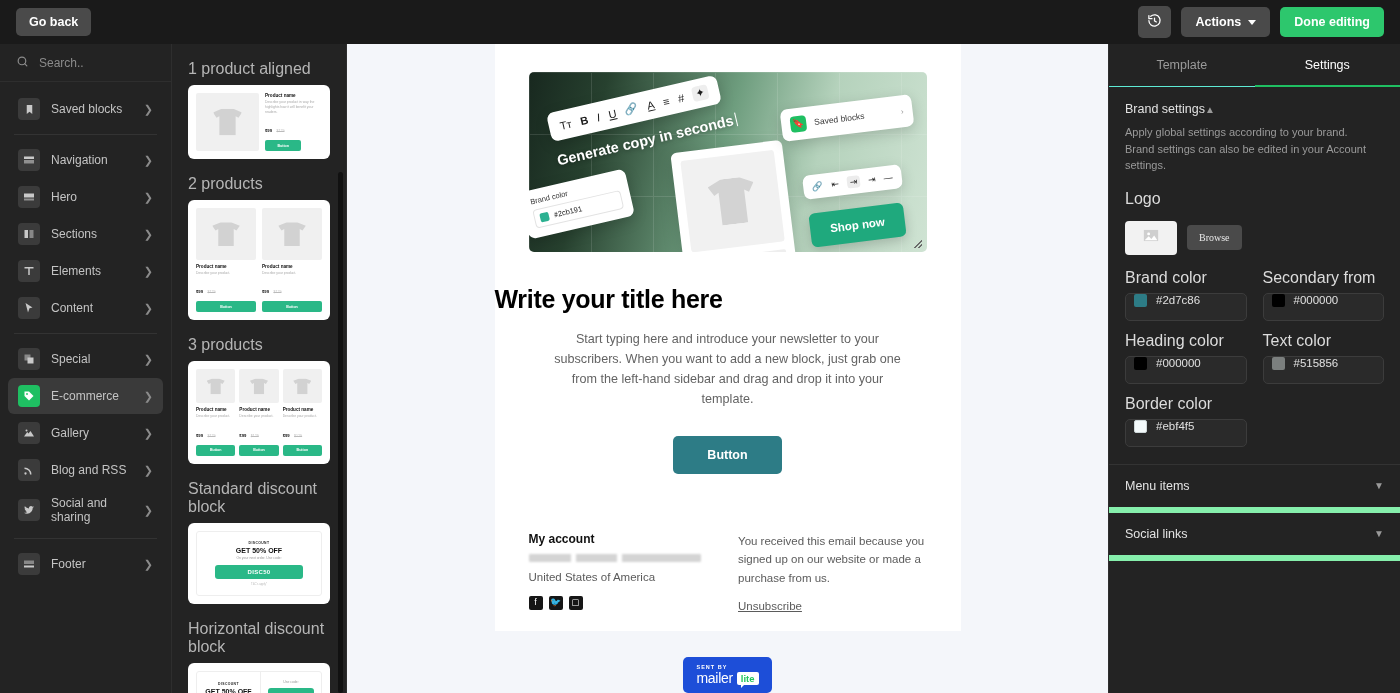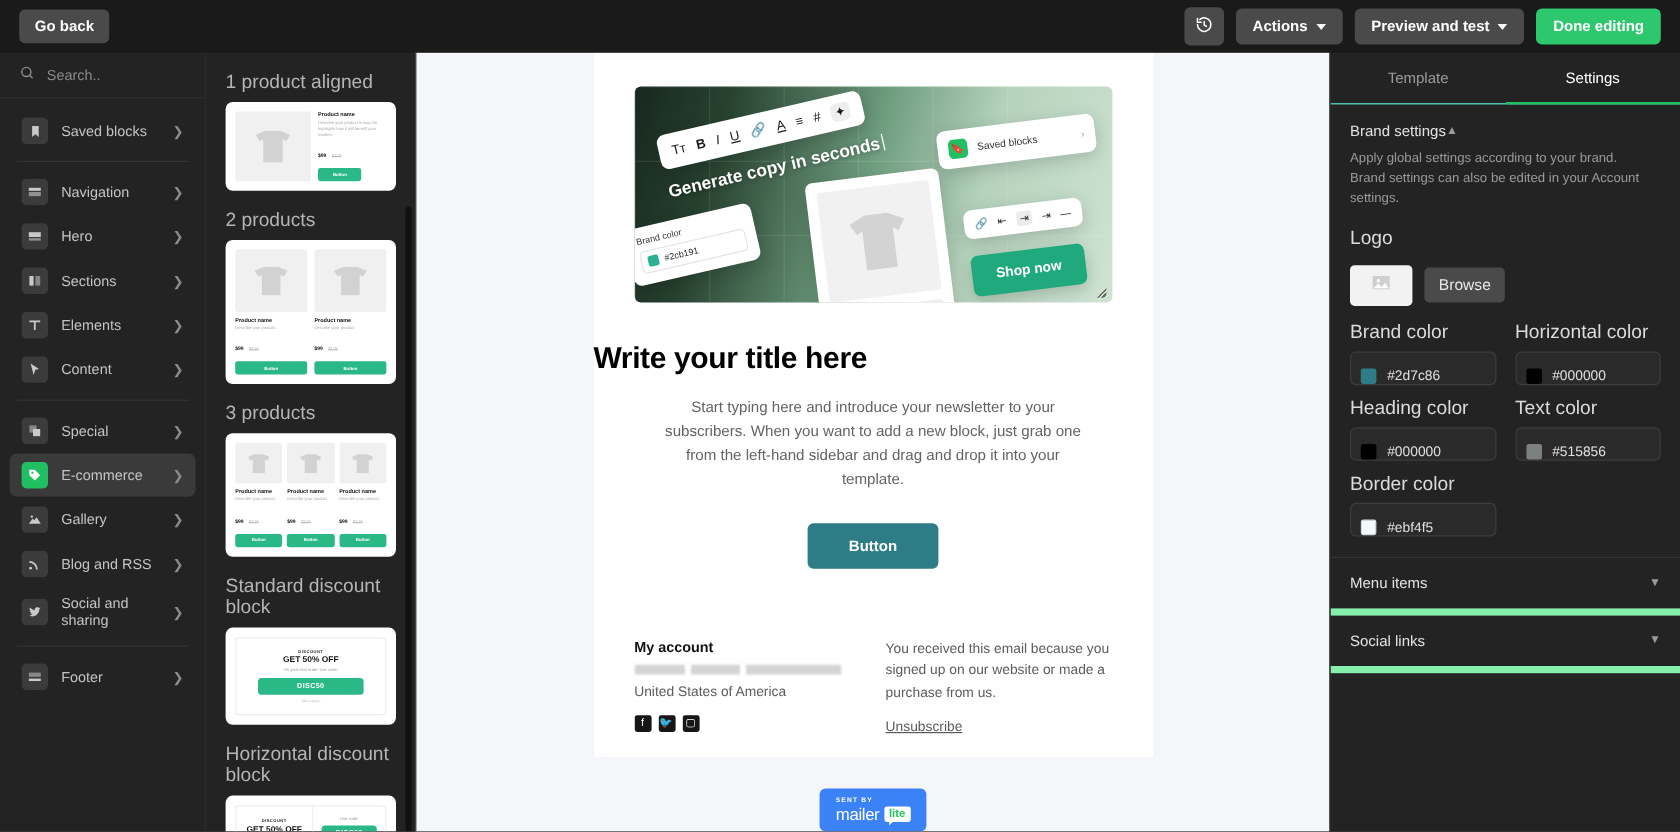--- a/index.html
+++ b/index.html
@@ -237,21 +237,21 @@
   .socials { display: flex; gap: 6px; margin-top: 13px; }
   .soc {
     width: 14px; height: 14px; background: #161616; border-radius: 2px;
     display: flex; align-items: center; justify-content: center;
     color: #fff; font-size: 9px; line-height: 1;
   }
   .ft-txt { color: #5b5b5b; line-height: 1.62; }
   .unsub { color: #5b5b5b; text-decoration: underline; display: inline-block; margin-top: 13px; }
   .ml-badge-wrap { margin-top: 26px; }
   .ml-badge {
-    background: #3b82f6; border-radius: 5px; padding: 7px 13px;
+    background: #1d4ed8; border-radius: 5px; padding: 7px 13px;
     display: flex; flex-direction: column; color: #fff;
   }
   .ml-sent { font-size: 5.5px; font-weight: 700; letter-spacing: 1px; }
   .ml-row { display: flex; align-items: center; gap: 4px; }
   .ml-name { font-size: 14px; letter-spacing: -.3px; }
   .ml-lite {
     background: #fff; color: #22c55e; font-size: 9.5px; font-weight: 700;
     padding: 1px 4px; border-radius: 2px; position: relative;
   }
   .ml-lite::after {
@@ -284,30 +284,30 @@
     font-size: 11px; color: #9a9a9a; line-height: 1.5; padding: 8px 16px 0; margin-right: 8px;
   }
   .fld-label { font-size: 16px; color: #dcdcdc; margin-bottom: 6px; }
   .logo-row { display: flex; align-items: center; gap: 10px; padding: 0 16px; }
   .logo-box {
     width: 52px; height: 34px; background: #f2f2f2; border-radius: 4px;
     display: flex; align-items: center; justify-content: center;
   }
   .browse-btn {
     background: #4a4a4a; color: #e8e8e8; border: none; border-radius: 4px;
-    font-size: 13px; padding: 7px 12px; cursor: pointer;
-    font-family: Liberation Sans, sans-serif;
+    font-size: 10px; padding: 7px 12px; cursor: pointer;
+    font-family: Liberation Serif, serif;
   }
   .color-grid {
     display: grid; grid-template-columns: 1fr 1fr; gap: 11px 16px;
     padding: 14px 16px 0;
   }
   .color-field {
     background: #2a2a2a; border: 1px solid #3c3c3c; border-radius: 5px;
-    height: 28px; display: flex; align-items: flex-end; gap: 9px; padding: 0 8px;
+    height: 28px; display: flex; align-items: flex-start; gap: 9px; padding: 0 8px;
   }
   .sw-box { width: 13px; height: 13px; border-radius: 2px; flex: 0 0 13px; }
   .sw-val { font-size: 11.5px; color: #e0e0e0; }
   .panel-sep { height: 1px; background: #333; margin: 17px 0 0; }
   .coll-row {
     display: flex; align-items: center; justify-content: space-between;
     padding: 14px 16px; border-bottom: 6px solid #86efac; cursor: pointer;
   }
 </style>
 </head>
@@ -324,24 +324,20 @@
             <path d="M3 12a9 9 0 1 0 3-6.7"></path>
               <path d="M3 4v5h5"></path>
               <path d="M12 8v4.5l3 1.8"></path>
           </svg>
         </span>
       </button>
       <button class="tb-btn">
         <span>Actions</span>
         <span class="caret"></span>
       </button>
-      <button class="tb-btn">
-        <span>Preview and test</span>
-        <span class="caret"></span>
-      </button>
       <button class="tb-btn primary">Done editing</button>
     </div>
   </div>
 
   <div class="body">
 
     <div class="sidebar">
       <div class="search-row">
         <span>
           <svg width="13" height="13" viewBox="0 0 24 24" fill="none" stroke="#8b8b8b" stroke-width="2.2">
@@ -681,21 +677,21 @@
 
       <div class="color-grid" id="color-grid">
           <div>
             <div class="fld-label">Brand color</div>
             <div class="color-field">
               <span class="sw-box" style="background: rgb(45, 124, 134);"></span>
               <span class="sw-val">#2d7c86</span>
             </div>
           </div>
           <div>
-            <div class="fld-label">Horizontal color</div>
+            <div class="fld-label">Secondary from</div>
             <div class="color-field">
               <span class="sw-box" style="background: rgb(0, 0, 0);"></span>
               <span class="sw-val">#000000</span>
             </div>
           </div>
           <div>
             <div class="fld-label">Heading color</div>
             <div class="color-field">
               <span class="sw-box" style="background: rgb(0, 0, 0);"></span>
               <span class="sw-val">#000000</span>

